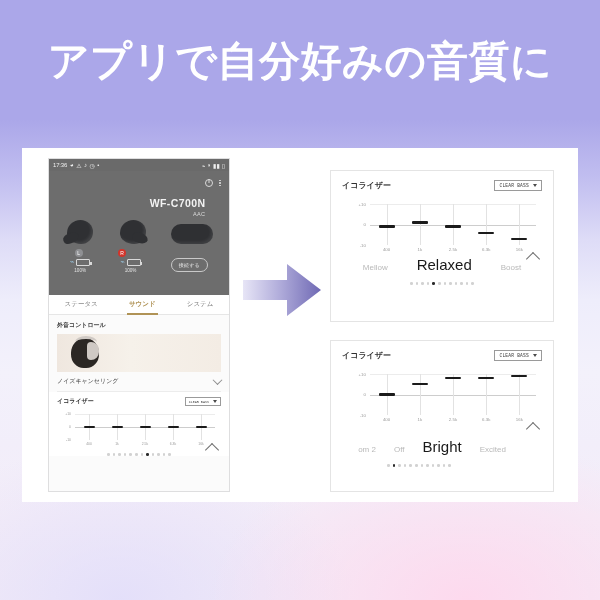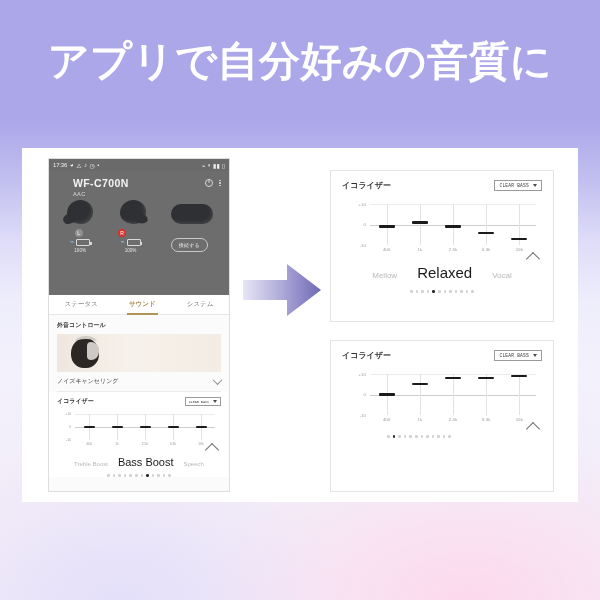--- a/index.html
+++ b/index.html
@@ -86,21 +86,21 @@
   .sb-time { font-size: 6px; letter-spacing: -0.2px; }
   .sb-icons { display: flex; gap: 2.5px; align-items: center; font-size: 6px; }
   .sb-spacer { flex: 1; }
   .sb-right { display: flex; gap: 2px; align-items: center; font-size: 6px; }
 
   .dev-head {
     display: flex; align-items: flex-start;
     padding: 6px 8px 0 8px;
     position: relative;
   }
-  .dev-title-wrap { flex: 1; text-align: left; padding-left: 16px; }
+  .dev-title-wrap { flex: 1; text-align: right; padding-left: 16px; margin-top: 20px; }
   .dev-title { font-size: 10.5px; font-weight: bold; letter-spacing: 0.4px; color: #f3f3f3; }
   .dev-codec { font-size: 5.5px; margin-top: 2px; color: #dcdcdc; letter-spacing: 0.4px; }
   .head-icons { display: flex; gap: 6px; align-items: center; padding-top: 2px; }
   .ico-power {
     width: 8px; height: 8px; border: 1px solid #d9d9d9; border-radius: 50%;
     position: relative; box-sizing: border-box;
   }
   .ico-power::after {
     content: ""; position: absolute; left: 50%; top: -1px; width: 1px; height: 4px;
     background: #d9d9d9; transform: translateX(-50%);
@@ -410,25 +410,20 @@
           <div class="eq-handle" style="width: 11px; height: 1.8px; left: 80.5px; top: 15.1px;"></div>
           <div class="eq-freq ph-axis-fs" style="left: 72px; width: 28px; top: 31px;">2.5k</div>
           <div class="eq-vline" style="left: 114px; top: 3px; height: 26px;"></div>
           <div class="eq-handle" style="width: 11px; height: 1.8px; left: 108.5px; top: 15.1px;"></div>
           <div class="eq-freq ph-axis-fs" style="left: 100px; width: 28px; top: 31px;">6.3k</div>
           <div class="eq-vline" style="left: 142px; top: 3px; height: 26px;"></div>
           <div class="eq-handle" style="width: 11px; height: 1.8px; left: 136.5px; top: 15.1px;"></div>
           <div class="eq-freq ph-axis-fs" style="left: 128px; width: 28px; top: 31px;">16k</div>
           <div class="eq-collapse" style="top: 34px; right: 2px;"></div>
         </div>
-      <div class="preset-row" style="margin-top:9px; gap:10px;">
-        <span class="preset ph-preset-fs-s">Treble Boost</span>
-        <span class="preset center ph-preset-fs-c">Bass Boost</span>
-        <span class="preset ph-preset-fs-s">Speech</span>
-      </div>
       <div class="dots" id="phDots" style="margin-top:6px;">
           <i></i>
           <i></i>
           <i></i>
           <i></i>
           <i></i>
           <i></i>
           <i></i>
           <i class="on"></i>
           <i></i>
@@ -475,24 +470,24 @@
           <div class="eq-handle" style="width: 16px; height: 2.4px; left: 101px; top: 25.35px;"></div>
           <div class="eq-freq p-axis-fs" style="left: 92.4px; width: 33.2px; top: 47px;">2.5k</div>
           <div class="eq-vline" style="left: 142.2px; top: 4px; height: 41px;"></div>
           <div class="eq-handle" style="width: 16px; height: 2.4px; left: 134.2px; top: 31.5px;"></div>
           <div class="eq-freq p-axis-fs" style="left: 125.6px; width: 33.2px; top: 47px;">6.3k</div>
           <div class="eq-vline" style="left: 175.4px; top: 4px; height: 41px;"></div>
           <div class="eq-handle" style="width: 16px; height: 2.4px; left: 167.4px; top: 37.65px;"></div>
           <div class="eq-freq p-axis-fs" style="left: 158.8px; width: 33.2px; top: 47px;">16k</div>
           <div class="eq-collapse" style="top: 54px; right: 2px;"></div>
         </div>
-      <div class="preset-row" style="margin-top:8px; gap:20px;">
+      <div class="preset-row" style="margin-top:0; gap:29px;">
         <span class="preset p-preset-fs-s">Mellow</span>
         <span class="preset center p-preset-fs-c">Relaxed</span>
-        <span class="preset p-preset-fs-s">Vocal</span>
+        <span class="preset p-preset-fs-s">Boost</span>
       </div>
       <div class="dots" id="ptDots" style="margin-top:9px;">
           <i></i>
           <i></i>
           <i></i>
           <i></i>
           <i class="on"></i>
           <i></i>
           <i></i>
           <i></i>
@@ -529,20 +524,26 @@
           <div class="eq-handle" style="width: 16px; height: 2.4px; left: 101px; top: 6.9px;"></div>
           <div class="eq-freq p-axis-fs" style="left: 92.4px; width: 33.2px; top: 47px;">2.5k</div>
           <div class="eq-vline" style="left: 142.2px; top: 4px; height: 41px;"></div>
           <div class="eq-handle" style="width: 16px; height: 2.4px; left: 134.2px; top: 6.9px;"></div>
           <div class="eq-freq p-axis-fs" style="left: 125.6px; width: 33.2px; top: 47px;">6.3k</div>
           <div class="eq-vline" style="left: 175.4px; top: 4px; height: 41px;"></div>
           <div class="eq-handle" style="width: 16px; height: 2.4px; left: 167.4px; top: 4.85px;"></div>
           <div class="eq-freq p-axis-fs" style="left: 158.8px; width: 33.2px; top: 47px;">16k</div>
           <div class="eq-collapse" style="top: 54px; right: 2px;"></div>
         </div>
+      <div class="preset-row" style="margin-top:12px; gap:18px; margin-left:-20px;">
+        <span class="preset p-preset-fs-s">om 2</span>
+        <span class="preset p-preset-fs-s">Off</span>
+        <span class="preset center p-preset-fs-c">Bright</span>
+        <span class="preset p-preset-fs-s">Excited</span>
+      </div>
       <div class="dots" id="pbDots" style="margin-top:9px; margin-left:-46px;">
           <i></i>
           <i class="on"></i>
           <i></i>
           <i></i>
           <i></i>
           <i></i>
           <i></i>
           <i></i>
           <i></i>

